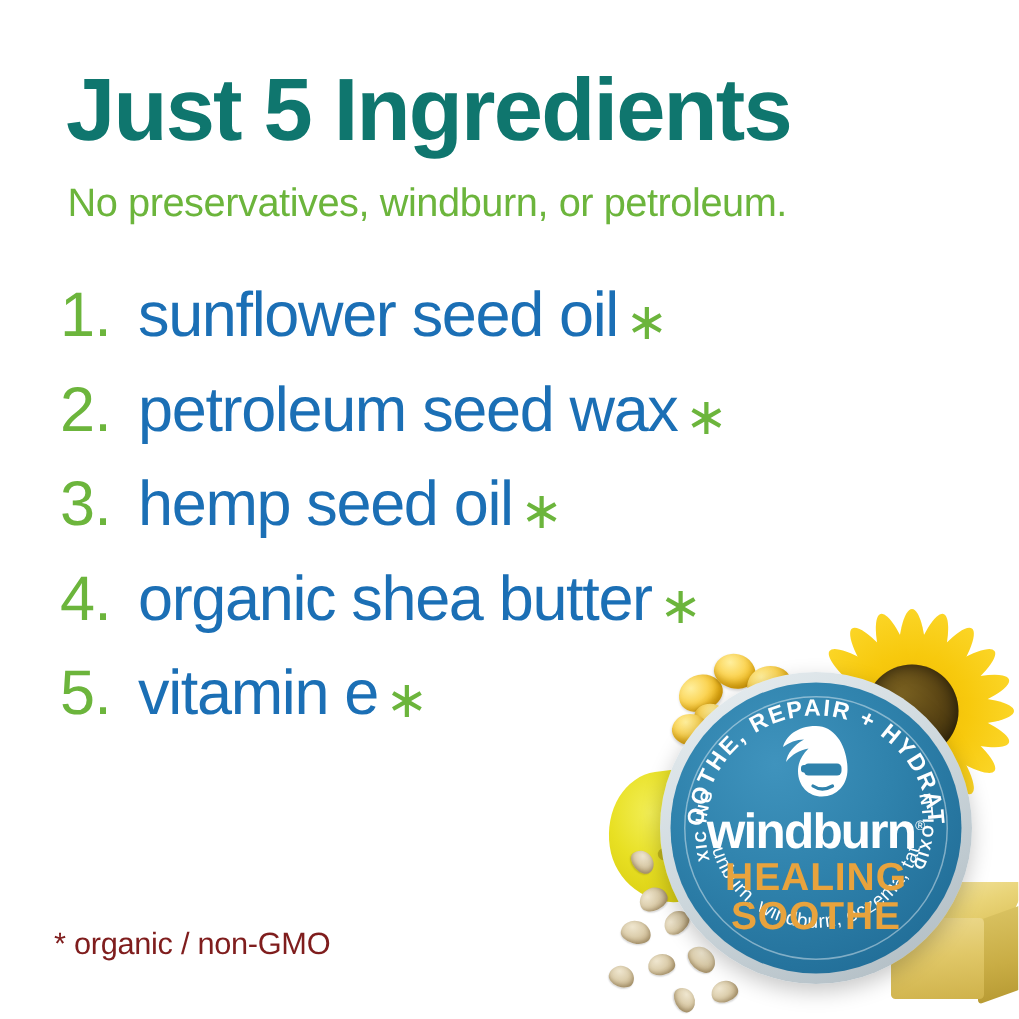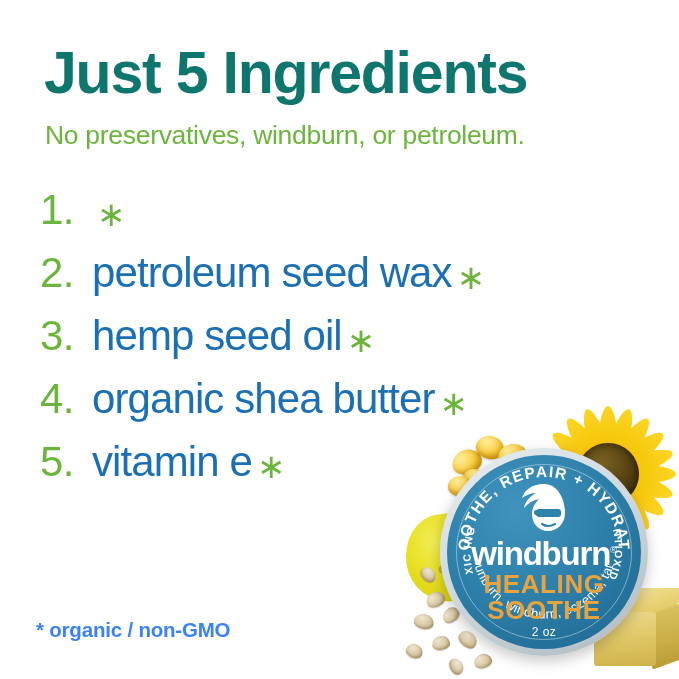--- a/index.html
+++ b/index.html
@@ -71,24 +71,23 @@
     position: relative;
     top: 2px;
   }
 
   
   #footnote {
     position: absolute;
     left: 36px;
     top: 618px;
     font-size: 20.5px;
-    color: #3b82f6;
+    color: #7f1d1d;
     letter-spacing: -0.2px;
     white-space: nowrap;
-    font-weight: bold;
   }
 
   
   #product {
     position: absolute;
     left: 398px;
     top: 392px;
     width: 281px;
     height: 287px;
   }
@@ -211,37 +210,38 @@
     position:absolute; left:0; right:0;
     text-align:center;
     color:#e8a33d;
     font-weight:bold;
     letter-spacing:.6px;
   }
   .prod-line1 { top:114px; font-size:26px; }
   .prod-line2 { top:140px; font-size:26px; }
   .prod-size {
     position:absolute; left:0; right:0; top:170px;
-    text-align:center;
+    text-align:right;
     color:#ffffff;
     font-size:12px;
     letter-spacing:.4px;
   }
 </style>
 </head>
 <body>
 
 <div id="canvas">
 
   <div id="headline">Just 5 Ingredients</div>
   <div id="subhead">No preservatives, windburn, or petroleum.</div>
 
   <div id="ingredients">
     <div class="ing-row">
       <span class="ing-num">1.</span>
+      <span class="ing-name">sunflower seed oil</span>
       <span class="ing-star">∗</span>
     </div>
     <div class="ing-row">
       <span class="ing-num">2.</span>
       <span class="ing-name">petroleum seed wax</span>
       <span class="ing-star">∗</span>
     </div>
     <div class="ing-row">
       <span class="ing-num">3.</span>
       <span class="ing-name">hemp seed oil</span>

